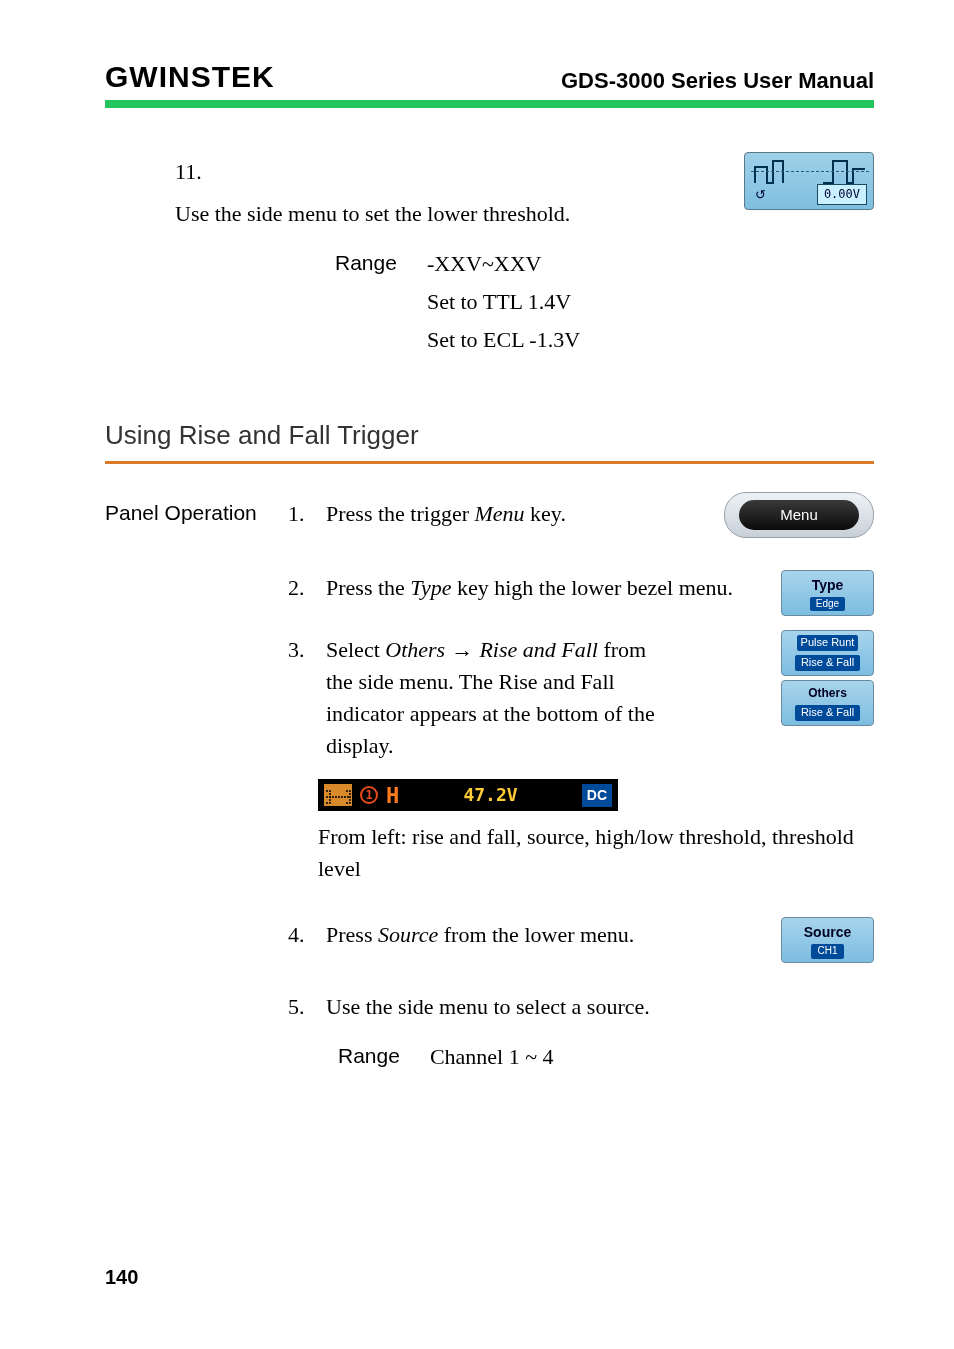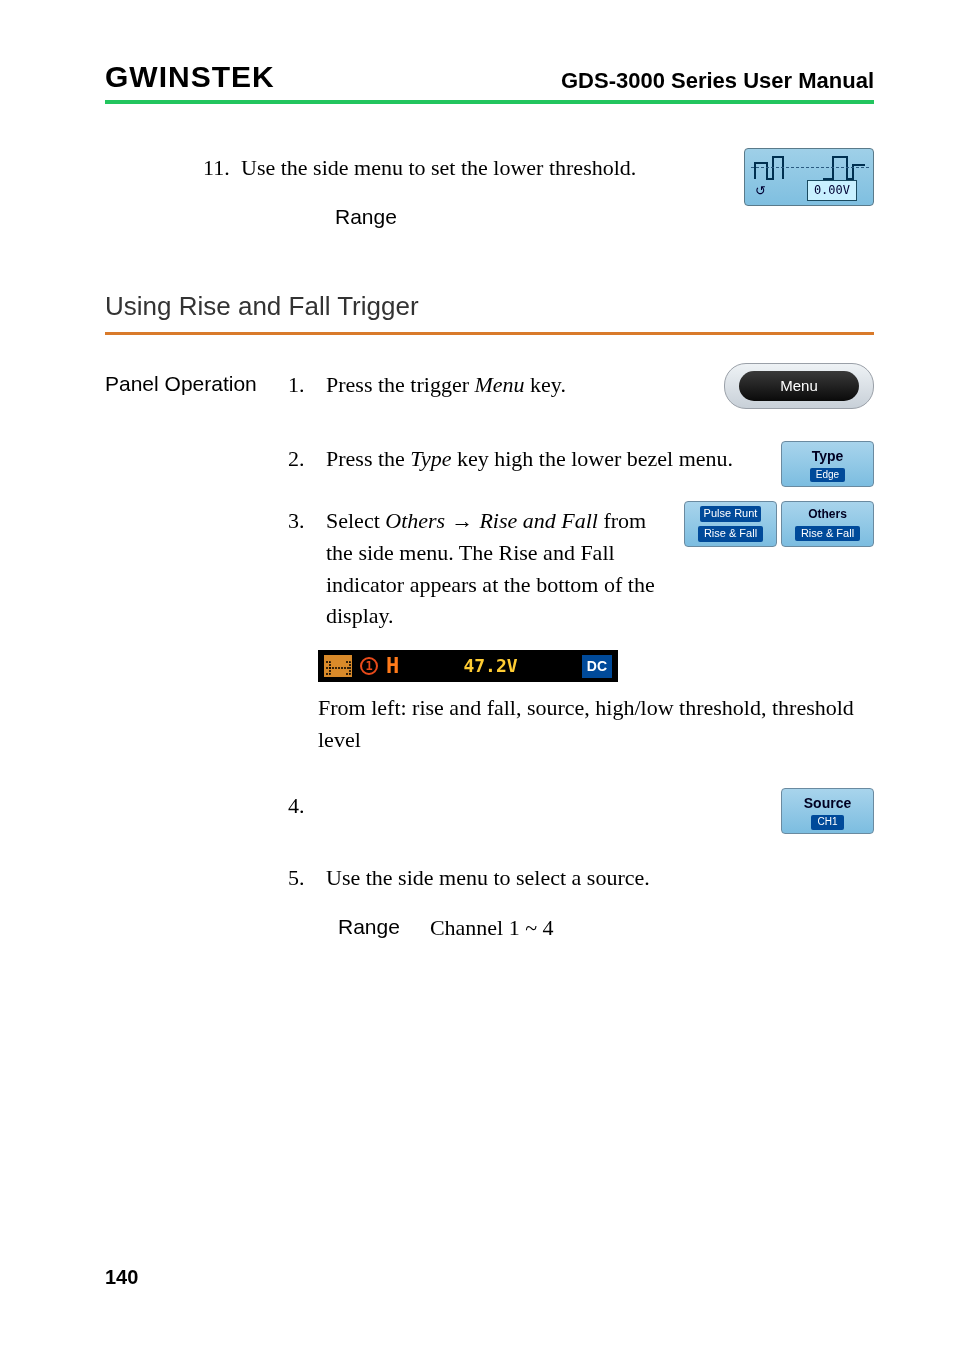--- a/index.html
+++ b/index.html
@@ -1,56 +1,56 @@
 <!DOCTYPE html>
 <html><head>
 <meta charset="utf-8">
 <style>
   * { box-sizing: border-box; margin: 0; padding: 0; }
   html, body { width: 954px; height: 1349px; background: #fff; font-family: Georgia, 'Times New Roman', serif; color: #000; }
   .page { padding: 60px 80px 40px 105px; position: relative; height: 100%; }
-  .header { display: flex; justify-content: space-between; align-items: flex-end; border-bottom: 4px solid #22c55e; padding-bottom: 6px; margin-bottom: 48px; }
+  .header { display: flex; justify-content: space-between; align-items: flex-end; border-bottom: 8px solid #22c55e; padding-bottom: 6px; margin-bottom: 48px; }
   .logo { font-family: Arial, Helvetica, sans-serif; font-weight: 900; font-size: 30px; letter-spacing: 1px; color: #000; }
   .doc-title { font-family: 'Segoe UI', Arial, sans-serif; font-weight: 700; font-size: 22px; }
   .content { font-size: 22px; line-height: 1.45; }
   .step-row { display: flex; align-items: flex-start; gap: 10px; margin-bottom: 18px; }
   .step-num { flex: 0 0 auto; min-width: 28px; }
   .step-text { flex: 1 1 auto; }
-  .indent1 { margin-left: 98px; }
+  .indent1 { margin-left: 70px; flex-direction: column; }
   .range-row { display: flex; gap: 30px; margin-left: 230px; margin-top: 18px; margin-bottom: 6px; }
   .range-label { font-family: 'Segoe UI', Arial, sans-serif; font-size: 21px; }
   .range-lines { font-family: Georgia, serif; }
   .range-lines div { margin-bottom: 6px; }
   .section-heading { font-family: 'Segoe UI', Arial, sans-serif; font-size: 26px; color: #333; margin-top: 56px; margin-bottom: 6px; }
   .orange-rule { height: 3px; background: #d97a2a; margin-bottom: 34px; }
   .two-col { display: flex; gap: 23px; }
   .left-col { flex: 0 0 160px; font-family: 'Segoe UI', Arial, sans-serif; font-size: 21px; }
   .right-col { flex: 1 1 auto; position: relative; }
   .righticon { position: absolute; right: 0; }
   .italic { font-style: italic; }
 
   
   .lcd-box { position: absolute; right: 0; top: -4px; width: 130px; height: 58px; border: 1px solid #5a7a8a; border-radius: 4px; background: linear-gradient(#9fd0e8,#7fbfe0); }
   .lcd-inner { position: relative; width: 100%; height: 100%; }
   .wave { position: absolute; left: 8px; top: 4px; width: 114px; height: 30px; }
   .dashed { position: absolute; left: 6px; top: 18px; width: 118px; border-top: 1px dashed #2a5a80; }
-  .val-badge { position: absolute; right: 16px; bottom: 4px; background: #c8f0ff; border: 1px solid #1a4a60; font-family: monospace; font-size: 12px; padding: 1px 6px; color: #003; }
+  .val-badge { position: absolute; right: 6px; bottom: 4px; background: #c8f0ff; border: 1px solid #1a4a60; font-family: monospace; font-size: 12px; padding: 1px 6px; color: #003; }
   .rot-icon { position: absolute; left: 10px; bottom: 4px; font-size: 13px; color: #003; }
 
   .menu-btn { position: absolute; right: 0; top: -6px; }
   .menu-outer { width: 150px; height: 46px; border-radius: 22px; background: linear-gradient(#eef2f5,#c8d0d8); border: 1px solid #9aa0a8; display: flex; align-items: center; justify-content: center; }
   .menu-inner { width: 120px; height: 30px; border-radius: 15px; background: linear-gradient(#3a3a3a,#0a0a0a); color: #fff; font-family: Arial; font-size: 15px; display: flex; align-items: center; justify-content: center; }
 
   .soft-btn { width: 93px; height: 46px; border: 1px solid #6a8aa0; border-radius: 4px; background: linear-gradient(#a8d4ec,#7cbde0); display: flex; flex-direction: column; align-items: center; justify-content: center; font-family: Arial; font-size: 14px; }
   .soft-btn .l1 { color: #002; font-weight: 700; }
   .soft-btn .l2 { background: #004a9a; color: #fff; padding: 0 6px; border-radius: 2px; font-size: 10px; margin-top: 2px; }
   .soft-btn.dark .l1 { background: #004a9a; color: #fff; padding: 0 4px; border-radius: 2px; font-weight: 400; margin-bottom: 2px;}
   .soft-btn.dark .l2 { background: #004a9a; color: #fff; }
 
-  .pair-btn { position: absolute; right: 0; top: -4px; display: flex; gap: 4px; }
+  .pair-btn { position: absolute; right: 0; top: -4px; display: flex; gap: 4px; flex-direction: column; }
 
   .indicator-strip { width: 300px; height: 32px; background: #000; display: flex; align-items: center; gap: 8px; padding: 0 6px; margin: 14px 0 10px 30px; font-family: monospace; }
   .ind-icon { width: 28px; height: 22px; background: #d98a2a; }
   .ind-circle { width: 18px; height: 18px; border-radius: 50%; border: 2px solid #e84a1a; color: #e84a1a; display: flex; align-items: center; justify-content: center; font-size: 12px; font-weight: bold; }
   .ind-h { color: #ff7a1a; font-weight: bold; }
   .ind-val { color: #ffcc33; font-weight: bold; font-size: 18px; flex: 1; text-align: center; }
   .ind-dc { background: #004a9a; color: #fff; padding: 1px 5px; font-size: 14px; font-family: Arial; font-weight: bold; }
 
   .page-num { position: absolute; left: 105px; bottom: 60px; font-family: Arial; font-weight: 900; font-size: 20px; }
   .arrow { font-family: Arial; font-weight: bold; }
@@ -78,20 +78,25 @@
           </svg>
           <div class="dashed"></div>
           <span class="rot-icon">↺</span>
           <span class="val-badge">0.00V</span>
         </div>
       </div>
     </div>
 
     <div class="range-row">
       <div class="range-label">Range</div>
+      <div class="range-lines">
+        <div>-XXV~XXV</div>
+        <div>Set to TTL 1.4V</div>
+        <div>Set to ECL -1.3V</div>
+      </div>
     </div>
 
     <div class="section-heading">Using Rise and Fall Trigger</div>
     <div class="orange-rule"></div>
 
     <div class="two-col">
       <div class="left-col">Panel Operation</div>
       <div class="right-col">
         <div class="step-row" style="position:relative; padding-right:160px;">
           <div class="step-num">1.</div>
@@ -144,20 +149,23 @@
           <div class="ind-circle">1</div>
           <div class="ind-h">H</div>
           <div class="ind-val">47.2V</div>
           <div class="ind-dc">DC</div>
         </div>
 
         <div style="margin-left:30px; margin-bottom:34px;">From left: rise and fall, source, high/low threshold, threshold level</div>
 
         <div class="step-row" style="position:relative; padding-right:110px;">
           <div class="step-num">4.</div>
+          <div class="step-text">
+            <span>Press </span><span class="italic">Source</span><span> from the lower menu.</span>
+          </div>
           <div class="righticon" style="top:-2px;">
             <div class="soft-btn">
               <div class="l1">Source</div>
               <div class="l2">CH1</div>
             </div>
           </div>
         </div>
 
         <div class="step-row" style="margin-top:40px;">
           <div class="step-num">5.</div>

